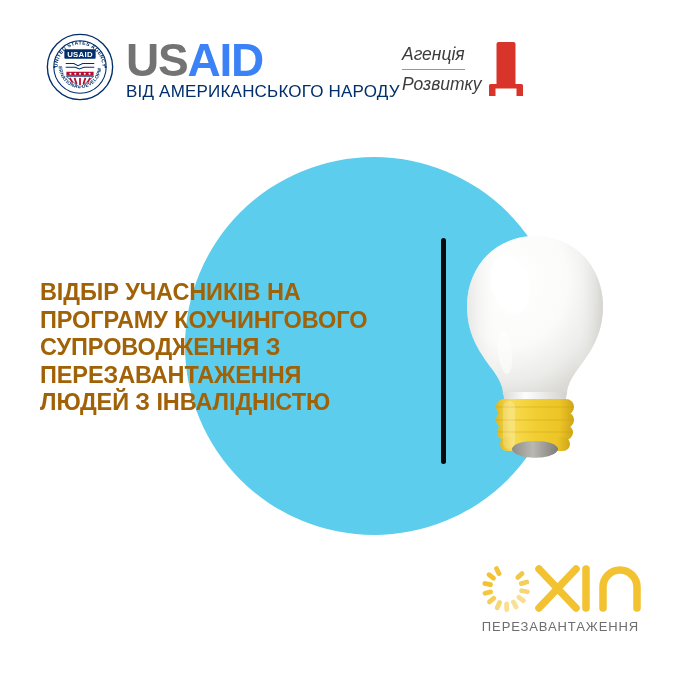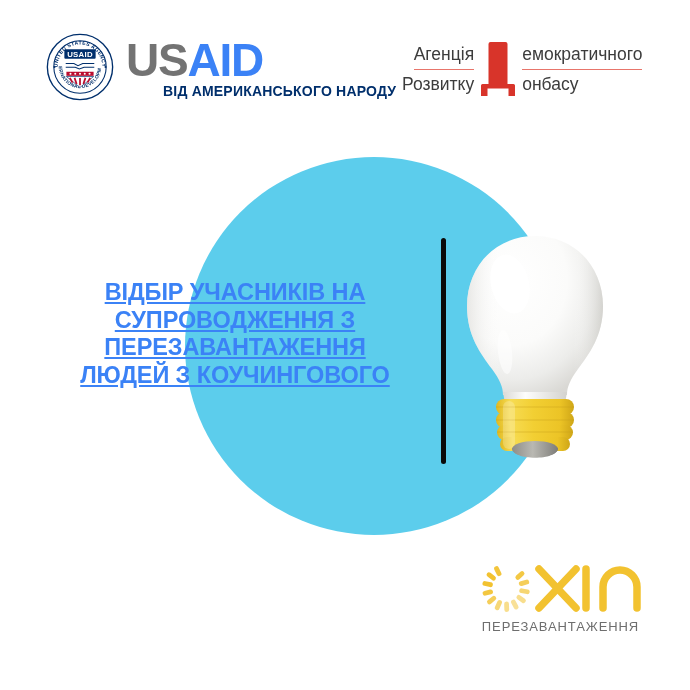--- a/index.html
+++ b/index.html
@@ -45,46 +45,45 @@
     font-size: 46px;
     font-weight: bold;
     letter-spacing: -1.2px;
     line-height: 46px;
     white-space: nowrap;
   }
   .usaid-us { color: #737373; }
   .usaid-aid { color: #3b82f6; }
   .usaid-tagline {
     color: #002F6C;
-    font-size: 14px;
-    font-weight: bold;
+    font-size: 17px;
+    font-weight: normal;
     letter-spacing: 0.2px;
     line-height: 13px;
     margin-top: 2px;
     white-space: nowrap;
-    margin-left: 37px;
   }
 
   
   .add-block {
     position: absolute;
     left: 402px;
     top: 40px;
     display: flex;
     align-items: flex-start;
     color: #3c3c3c;
     font-size: 17.5px;
     line-height: 29px;
     white-space: nowrap;
   }
   .add-col {
     display: flex;
     flex-direction: column;
   }
-  .add-col.left { align-items: flex-end; }
+  .add-col.left { align-items: flex-start; font-style: italic; }
   .add-col.right { align-items: flex-start; }
   .add-line {
     position: relative;
     padding-bottom: 1px;
   }
   .add-line.ruled::after {
     content: "";
     position: absolute;
     left: 0; right: 0;
     bottom: 0;
@@ -108,28 +107,27 @@
     border-radius: 50%;
     background: #5CCDEC;
   }
 
   
   .headline {
     position: absolute;
     left: 40px;
     top: 279px;
     width: 390px;
-    text-align: center;
-    color: #3b82f6;
+    text-align: left;
+    color: #a16207;
     font-size: 23.5px;
     font-weight: bold;
     line-height: 27.5px;
     letter-spacing: -0.1px;
     white-space: nowrap;
-    text-decoration: underline;
   }
 
   
   .divider-bar {
     position: absolute;
     left: 441px;
     top: 238px;
     width: 5px;
     height: 226px;
     background: #0a0a0a;
@@ -225,34 +223,31 @@
         <div class="add-line ruled">Агенція</div>
         <div class="add-line">Розвитку</div>
       </div>
 
       <svg class="add-d" viewBox="0 0 38 58">
         <path d="M11.5,2 H26.5 A2,2 0 0 1 28.5,4 V44 H34.5 A1.6,1.6 0 0 1 36,45.6 V56
                  H29.5 V48.5 H8.5 V56 H2 V45.6 A1.6,1.6 0 0 1 3.5,44 H9.5 V4
                  A2,2 0 0 1 11.5,2 Z" fill="#D8342A"></path>
       </svg>
 
-      <div class="add-col right">
-        <div class="add-line ruled">емократичного</div>
-        <div class="add-line">онбасу</div>
-      </div>
     </div>
   </div>
 
   <div class="circle"></div>
 
   <div class="headline">
     <div>ВІДБІР УЧАСНИКІВ НА</div>
+    <div>ПРОГРАМУ КОУЧИНГОВОГО</div>
     <div>СУПРОВОДЖЕННЯ З</div>
     <div>ПЕРЕЗАВАНТАЖЕННЯ</div>
-    <div>ЛЮДЕЙ З КОУЧИНГОВОГО</div>
+    <div>ЛЮДЕЙ З ІНВАЛІДНІСТЮ</div>
   </div>
 
   <div class="divider-bar"></div>
 
   <svg class="bulb" viewBox="0 0 160 230">
     <defs>
       <radialGradient id="glassGrad" cx="33%" cy="28%" r="78%">
         <stop offset="0%" stop-color="#ffffff"></stop>
         <stop offset="52%" stop-color="#fbfbfa"></stop>
         <stop offset="80%" stop-color="#ececea"></stop>

